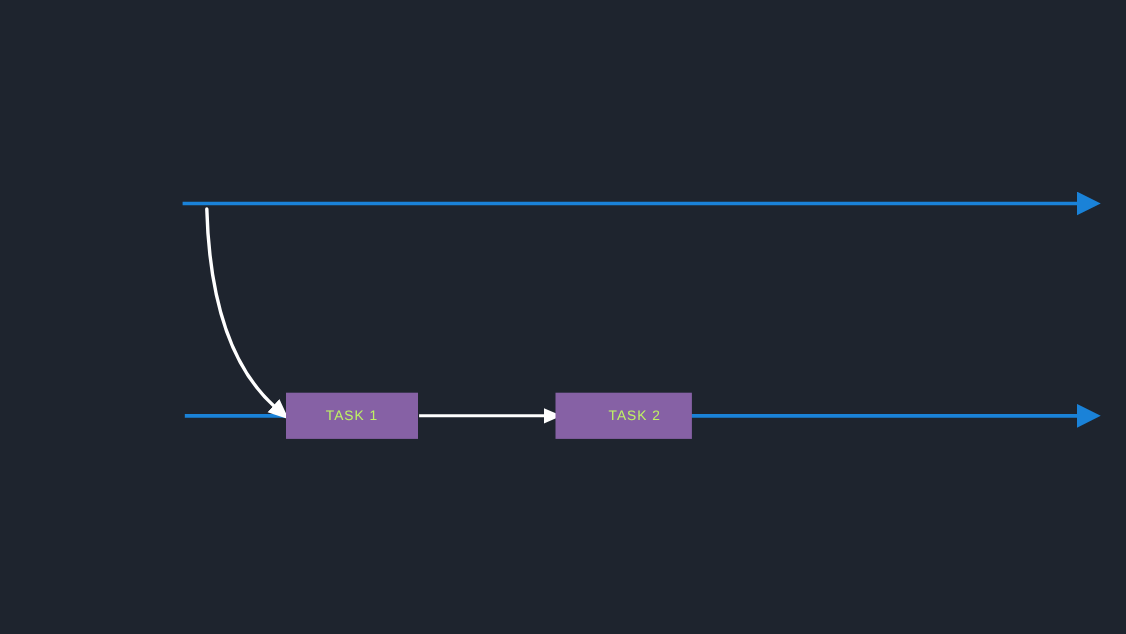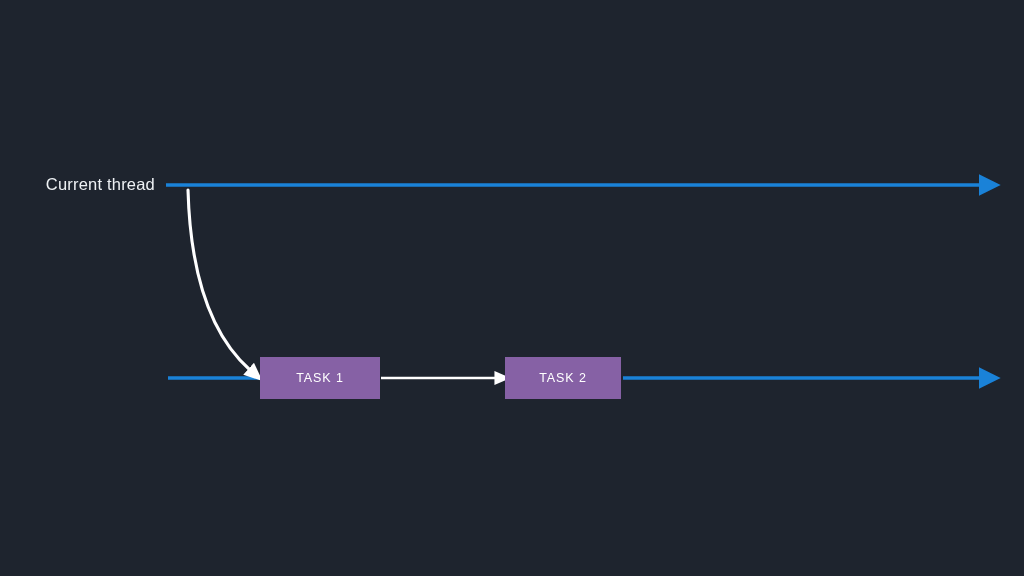--- a/index.html
+++ b/index.html
@@ -46,37 +46,38 @@
     left: 0px;
     top: 364px;
     width: 155px;
   }
   .task-box {
     position: absolute;
     background: #8661a5;
     display: flex;
     align-items: center;
     justify-content: center;
-    color: #ffffff;
+    color: #bef264;
     font-size: 12.5px;
     letter-spacing: 0.9px;
     font-family: "Liberation Sans", sans-serif;
     user-select: none;
   }
   #task-box-1 {
     left: 260px;
     top: 357px;
     width: 120px;
     height: 42px;
   }
   #task-box-2 {
     left: 505px;
     top: 357px;
-    width: 116px;
+    width: 104px;
     height: 42px;
+    padding-left: 20px;
   }
   .task-label {
     pointer-events: none;
   }
 </style>
 </head>
 <body>
 
 <div id="diagram-root">
 
@@ -97,21 +98,20 @@
 
     <line x1="168" y1="378" x2="262" y2="378" stroke="#1a82d8" stroke-width="3.4"></line>
 
     <line x1="623" y1="378" x2="983" y2="378" stroke="#1a82d8" stroke-width="3.4" marker-end="url(#blue-arrowhead)"></line>
 
     <path d="M188,190 C190,262 205,330 250,370" fill="none" stroke="#ffffff" stroke-width="3.1" stroke-linecap="round" marker-end="url(#white-arrowhead-curve)"></path>
 
     <line x1="381" y1="378" x2="496" y2="378" stroke="#ffffff" stroke-width="2.6" marker-end="url(#white-arrowhead)"></line>
   </svg>
 
-  <div class="lane-label" id="lane-label-current">Current thread</div>
 
 
   <div class="task-box" id="task-box-1">
     <span class="task-label">TASK 1</span>
   </div>
 
   <div class="task-box" id="task-box-2">
     <span class="task-label">TASK 2</span>
   </div>
 

